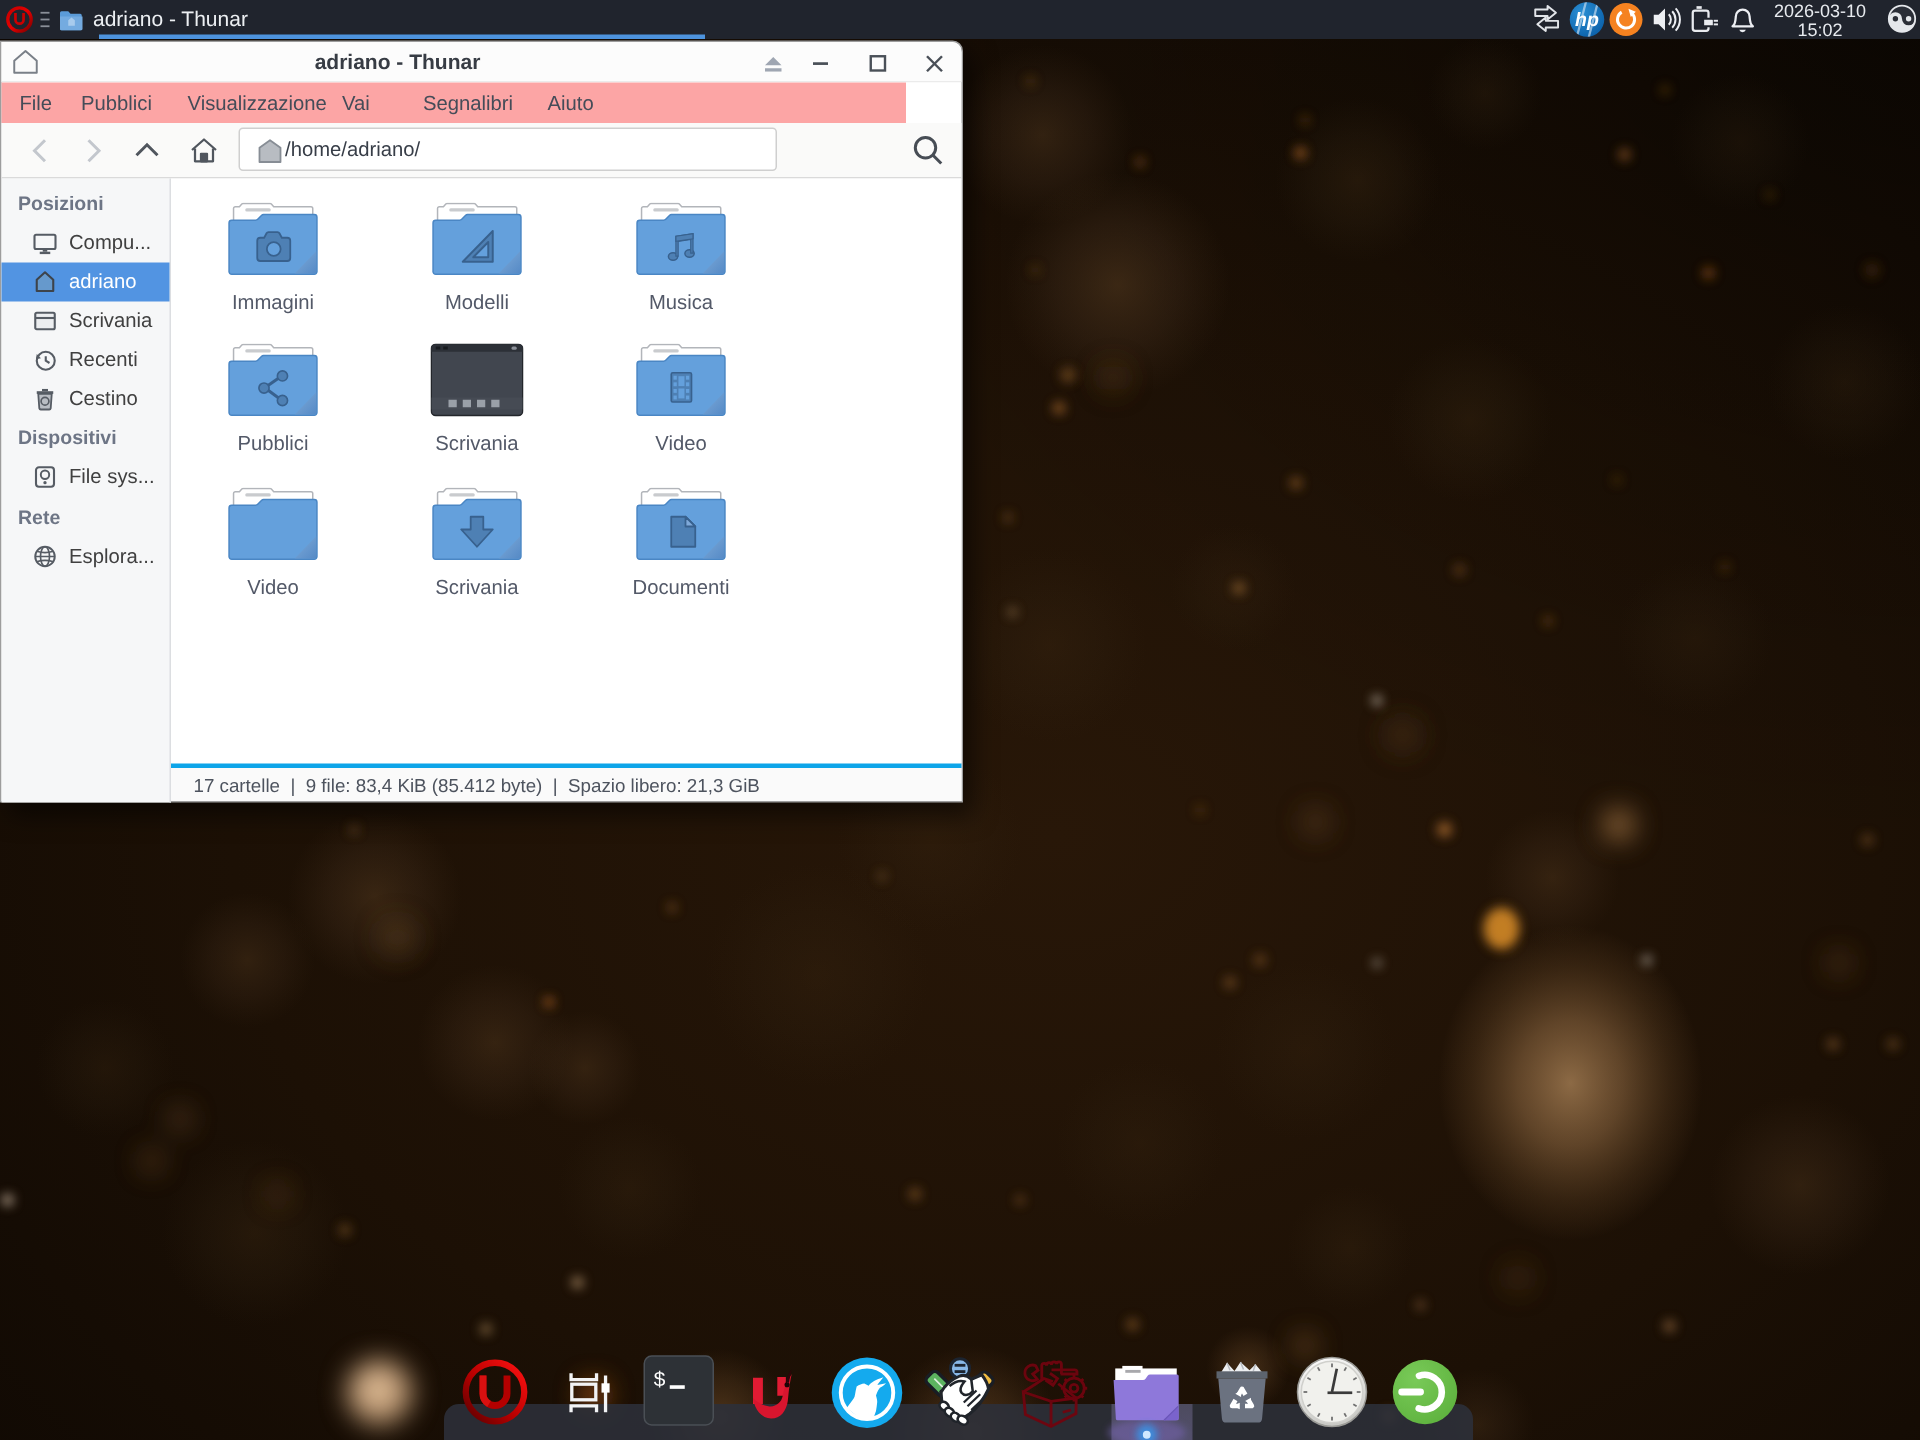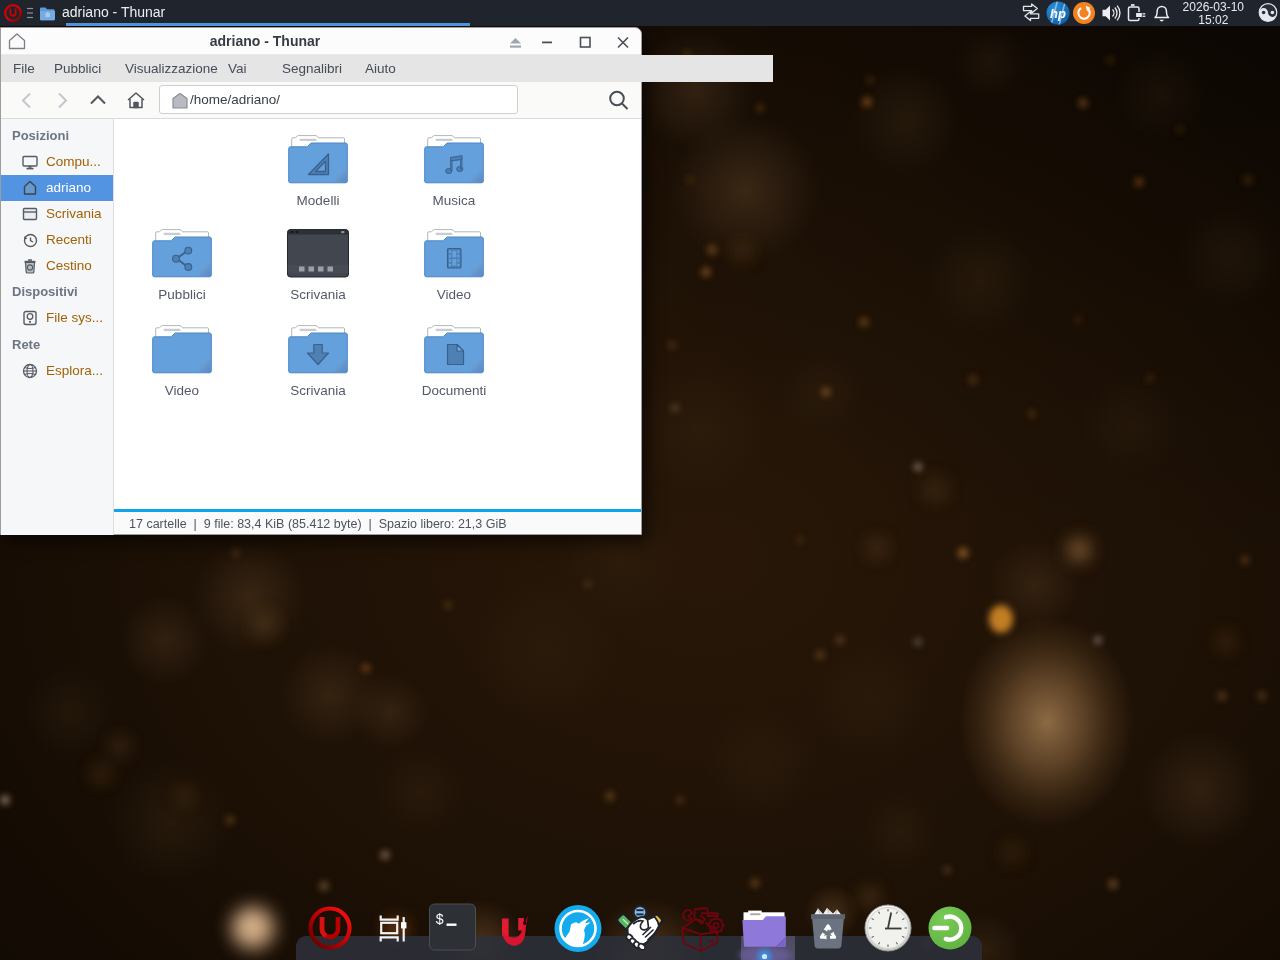--- a/index.html
+++ b/index.html
@@ -9,29 +9,29 @@
 
 #panel { position:absolute; left:0; top:0; width:1280px; height:26px; background:#20242d; z-index:30; }
 #task-underline { position:absolute; left:66px; top:23px; width:404px; height:3px; background:#4d93dd; }
 #task-label { position:absolute; left:62px; top:0; height:24px; line-height:24px; color:#eceff2; font-size:14px; }
 #ptime { position:absolute; right:36px; top:0px; text-align:center; color:#e7eaee; font-size:12px; line-height:12.5px; padding-top:1px; }
 
 #win { position:absolute; left:0px; top:27px; width:642px; height:508px; background:#ffffff; z-index:20;
   border:1px solid #9d9d9d; border-radius:0 7px 0 0; box-shadow:6px 8px 16px rgba(0,0,0,0.55); }
 #titlebar { position:absolute; left:0; top:0; width:640px; height:27px; background:#fcfcfc; border-radius:0 7px 0 0; border-bottom:1px solid #ebebeb; }
 #title { position:absolute; left:0; top:0; width:528px; text-align:center; font-size:14px; font-weight:bold; color:#373c44; line-height:27px; }
-#menubar { position:absolute; left:0; top:27px; width:772px; height:27px; background:#e5e5e5; }
+#menubar { position:absolute; left:0; top:27px; width:603px; height:27px; background:#fca5a5; }
 #menubar span { position:absolute; top:0; line-height:27px; font-size:13.5px; color:#454c58; }
 #toolbar { position:absolute; left:0; top:54px; width:640px; height:37px; background:#fafaf9; border-bottom:1px solid #dadada; }
 #pathbar { position:absolute; left:158px; top:3px; width:359px; height:29px; background:#ffffff; border:1px solid #cfcfcf; border-radius:3px; }
 #pathbar .ptext { position:absolute; left:30px; top:0; line-height:27px; font-size:13.5px; color:#383e48; }
 #sidebar { position:absolute; left:0; top:91px; width:113px; height:416px; background:#f6f7f8; border-right:1px solid #dcdee1; }
 .shead { position:absolute; left:11px; font-size:13px; font-weight:bold; color:#6d7585; }
 .srow { position:absolute; left:0; width:112px; height:26px; }
-.srow .slbl { position:absolute; left:45px; top:0; line-height:26px; font-size:13.5px; color:#a16207; }
+.srow .slbl { position:absolute; left:45px; top:0; line-height:26px; font-size:13.5px; color:#404040; }
 .srow.sel { background:#5294e2; }
 .srow.sel .slbl { color:#ffffff; }
 .sic { position:absolute; left:21px; top:5px; }
 #mainview { position:absolute; left:113px; top:91px; width:527px; height:390px; background:#ffffff; }
 #statusbar { position:absolute; left:113px; top:481px; width:527px; height:25px; background:#fafafa; border-top:3px solid #0ea5e9; }
 #statusbar div { line-height:24px; font-size:12.5px; color:#4d535e; padding-left:15px; }
 .cell { position:absolute; width:124px; text-align:center; }
 .cell .ficon { display:inline-block; }
 .cell .flbl { display:block; margin-top:5px; font-size:13.5px; color:#535968; }
 
@@ -403,20 +403,30 @@
               <stop offset="100%" stop-color="#5386c2"></stop>
           </linearGradient>
           <g id="gfolder">
             <path d="M4.7 14 V4 a1.2 1.2 0 0 1 1.2 -1.2 H8.6 L10.2 1 a1.2 1.2 0 0 1 0.9 -0.4 H29 a1.2 1.2 0 0 1 0.9 0.4 L31.5 2.8 H56.3 a1.2 1.2 0 0 1 1.2 1.2 V14 Z" fill="#ffffff" stroke="#b2b5ba" stroke-width="1"></path>
             <rect x="12.5" y="3.8" width="17" height="2.2" rx="1" fill="#c9cbce"></rect>
             <path d="M1.7 13.6 a1.8 1.8 0 0 1 1.8 -1.8 H19.4 a2 2 0 0 0 1.4 -0.6 L23.3 8.6 a2 2 0 0 1 1.4 -0.6 H58.5 a1.8 1.8 0 0 1 1.8 1.8 V46 a1.8 1.8 0 0 1 -1.8 1.8 H3.5 A1.8 1.8 0 0 1 1.7 46 Z" fill="#64a0dc" stroke="#4a86c4" stroke-width="1"></path>
             <path d="M45.5 47.3 H58.6 a1.2 1.2 0 0 0 1.2 -1.2 V32.5 Z" fill="url(#foldg)" opacity="0.85"></path>
           </g>
         </defs>
       </svg>
+      <div class="cell" style="left:6px;top:16px">
+        <svg class="ficon" width="62" height="49" viewBox="0 0 62 49">
+            <use href="#gfolder"></use>
+          <g fill="#4e80b4" stroke="#38618e" stroke-width="1.2">
+            <path d="M20.5 25.5 a2 2 0 0 1 2 -2 h2.6 l1.6 -3 a1.5 1.5 0 0 1 1.3 -0.8 h6 a1.5 1.5 0 0 1 1.3 0.8 l1.6 3 h3.6 a2 2 0 0 1 2 2 V37 a2 2 0 0 1 -2 2 h-18 a2 2 0 0 1 -2 -2 Z"></path>
+            <circle cx="31.5" cy="31" r="4.6" fill="#64a0dc"></circle>
+          </g>
+        </svg>
+        <span class="flbl">Immagini</span>
+      </div>
       <div class="cell" style="left:142px;top:16px">
         <svg class="ficon" width="62" height="49" viewBox="0 0 62 49">
             <use href="#gfolder"></use>
           <path d="M21.5 39.5 L41.5 19 V39.5 Z M28.5 36.5 H38.5 V26.3 Z" fill="#4e80b4" fill-rule="evenodd" stroke="#38618e" stroke-width="1.3" stroke-linejoin="round"></path>
         </svg>
         <span class="flbl">Modelli</span>
       </div>
       <div class="cell" style="left:278px;top:16px">
         <svg class="ficon" width="62" height="49" viewBox="0 0 62 49">
             <use href="#gfolder"></use>

